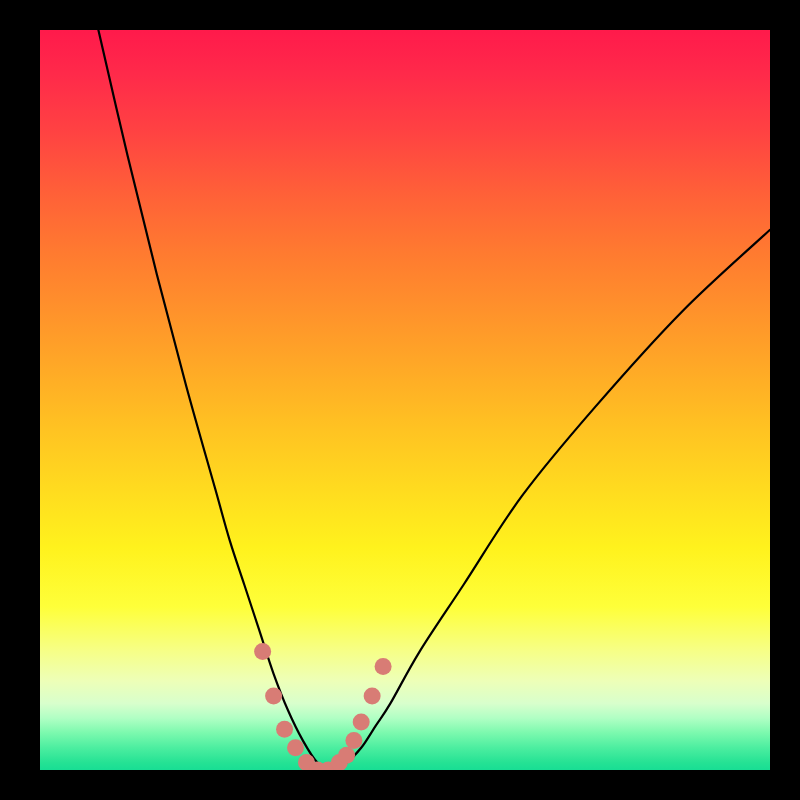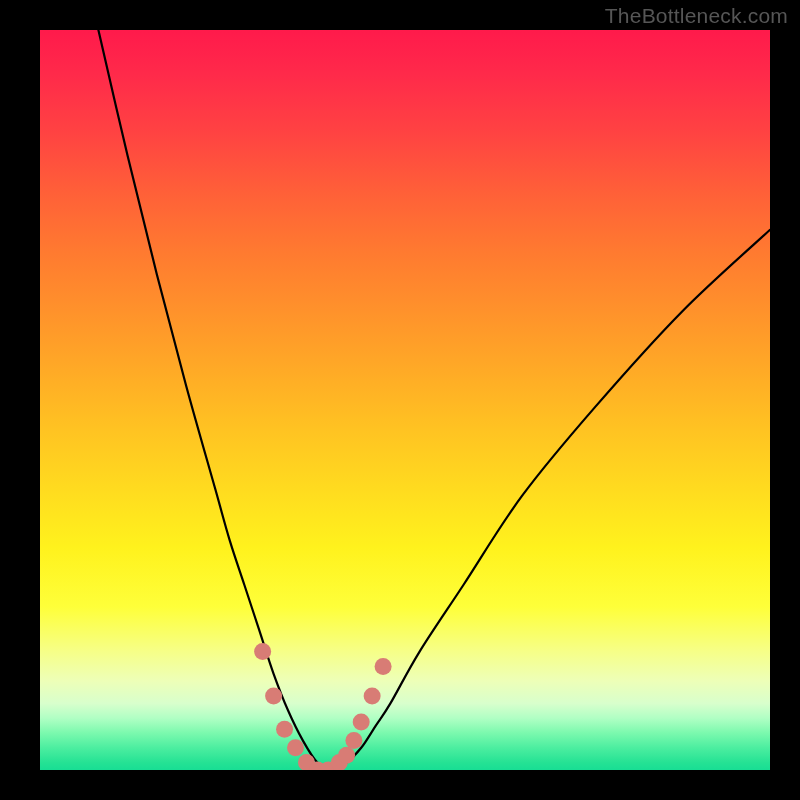--- a/index.html
+++ b/index.html
@@ -69,21 +69,20 @@
     color: #565656;
     font-size: 21px;
     font-weight: 500;
     letter-spacing: 0.2px;
   }
 </style>
 </head>
 <body>
 
 <div class="frame">
-  <div class="watermark">TheBottleneck.com</div>
   <div class="plot-area">
     <div class="gradient"></div>
     <svg class="curve" viewBox="0 0 730 740" preserveAspectRatio="none">
       <path id="curve-path" fill="none" stroke="#000000" stroke-width="2.2" stroke-linecap="round" d="M 58.4 0 C 63.27 20.97, 77.87 85.10, 87.60 125.80 C 97.33 166.50, 107.07 205.97, 116.80 244.20 C 126.53 282.43, 136.27 319.43, 146.00 355.20 C 155.73 390.97, 167.90 432.90, 175.20 458.80 C 182.50 484.70, 184.93 494.57, 189.80 510.60 C 194.67 526.63, 199.53 540.20, 204.40 555.00 C 209.27 569.80, 214.13 584.60, 219.00 599.40 C 223.87 614.20, 228.73 630.23, 233.60 643.80 C 238.47 657.37, 243.33 669.70, 248.20 680.80 C 253.07 691.90, 257.93 701.77, 262.80 710.40 C 267.67 719.03, 272.53 727.67, 277.40 732.60 C 282.27 737.53, 287.13 740.00, 292.00 740.00 C 296.87 740.00, 301.73 736.30, 306.60 732.60 C 311.47 728.90, 316.33 723.97, 321.20 717.80 C 326.07 711.63, 330.93 703.00, 335.80 695.60 C 340.67 688.20, 343.10 685.73, 350.40 673.40 C 357.70 661.07, 367.43 641.33, 379.60 621.60 C 391.77 601.87, 406.37 580.90, 423.40 555.00 C 440.43 529.10, 459.90 495.80, 481.80 466.20 C 503.70 436.60, 528.03 408.23, 554.80 377.40 C 581.57 346.57, 613.20 310.80, 642.40 281.20 C 671.60 251.60, 715.40 213.37, 730.00 199.80"></path>
       <g id="dots-group">
           <circle cx="222.65" cy="621.60" r="8.5" fill="#d87c75"></circle>
           <circle cx="233.60" cy="666.00" r="8.5" fill="#d87c75"></circle>
           <circle cx="244.55" cy="699.30" r="8.5" fill="#d87c75"></circle>
           <circle cx="255.50" cy="717.80" r="8.5" fill="#d87c75"></circle>
           <circle cx="266.45" cy="732.60" r="8.5" fill="#d87c75"></circle>

